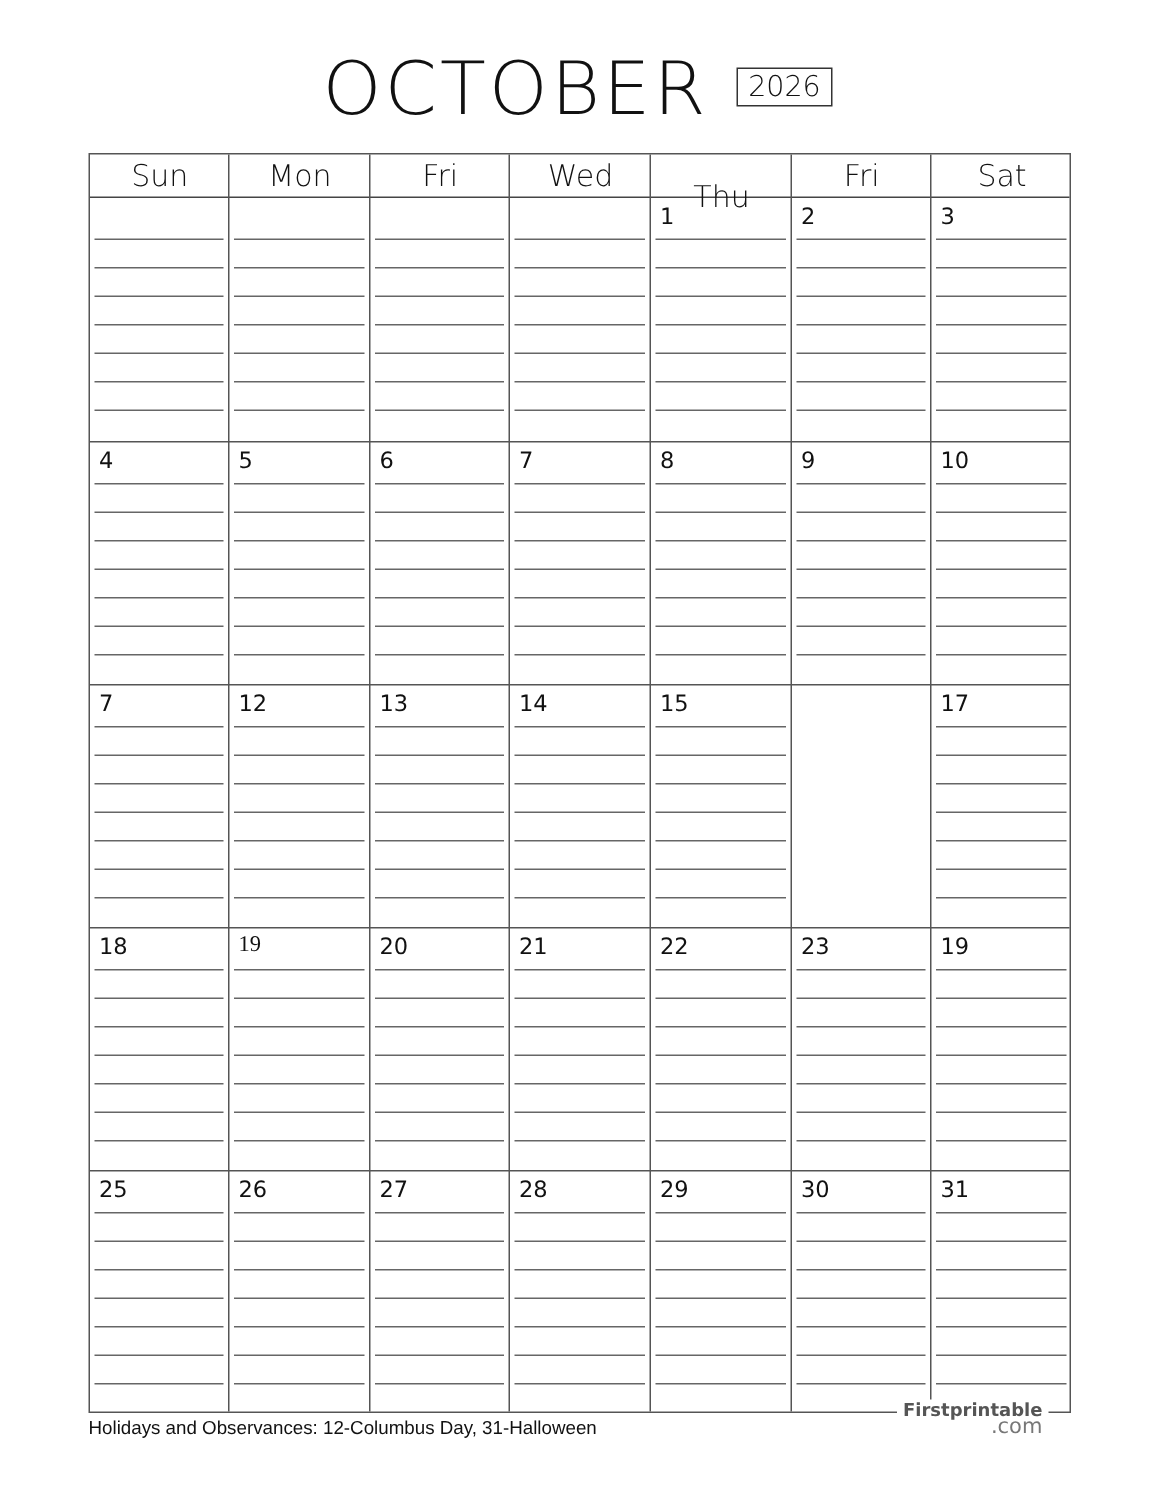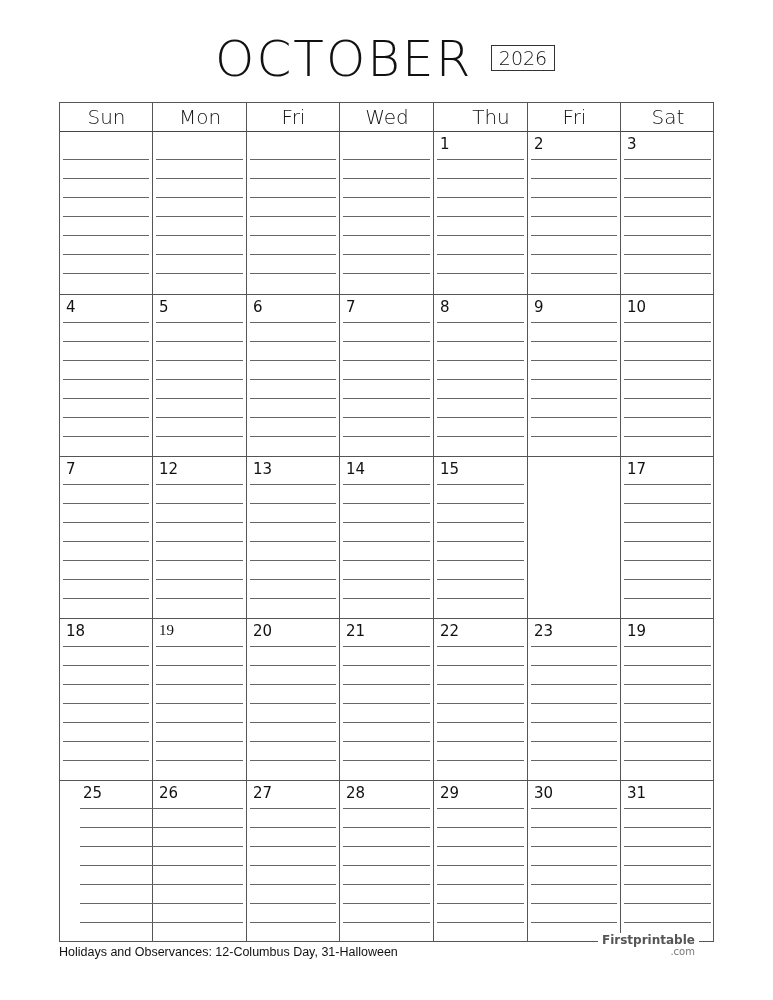--- a/index.html
+++ b/index.html
@@ -12,37 +12,37 @@
   .hcell { position:absolute; top:0; height:28px; text-align:center; font-size:20px; line-height:28px; color:#111; font-weight:300; }
   .vline { position:absolute; top:0; width:1px; background:#555; height:100%; }
   .week { position:absolute; left:0; width:100%; box-sizing:border-box; border-bottom:1px solid #555; }
   .week:last-child { border-bottom:none; }
   .day { position:absolute; top:0; height:100%; }
   .daynum { position:absolute; left:6px; top:3px; font-size:15px; color:#111; }
   .wline { position:absolute; left:3px; right:3px; height:1px; background:#666; }
   .footer { position:absolute; left:59px; top:945px; font-family:"Liberation Sans", sans-serif; font-size:12.5px; color:#111; }
   .logo { position:absolute; left:598px; top:933px; background:#fff; padding:0 4px; text-align:right; }
   .logo-main { font-family:"DejaVu Sans", sans-serif; font-weight:bold; font-size:12px; color:#555; line-height:14px; }
-  .logo-sub { font-family:"DejaVu Sans", sans-serif; font-size:10px; color:#777; line-height:9px; }
+  .logo-sub { font-family:"DejaVu Sans", sans-serif; font-size:14px; color:#777; line-height:9px; }
 </style>
 </head>
 <body>
 
 <div class="title">
   <div class="month">OCTOBER</div>
   <div class="year">2026</div>
 </div>
 
 <div class="grid" id="grid">
   <div class="header" id="hdr">
       <div class="hcell" style="left: 0px; width: 93px;">Sun</div>
       <div class="hcell" style="left: 93px; width: 94px;">Mon</div>
       <div class="hcell" style="left: 187px; width: 93px;">Fri</div>
       <div class="hcell" style="left: 280px; width: 94px;">Wed</div>
-      <div class="hcell" style="left: 384px; width: 94px;">Thu</div>
+      <div class="hcell" style="left: 374px; width: 94px; margin-top: 14px;">Thu</div>
       <div class="hcell" style="left: 468px; width: 93px;">Fri</div>
       <div class="hcell" style="left: 561px; width: 94px;">Sat</div>
     </div>
 <div class="vline" style="left: 92px;"></div>
     <div class="vline" style="left: 186px;"></div>
     <div class="vline" style="left: 279px;"></div>
     <div class="vline" style="left: 373px;"></div>
     <div class="vline" style="left: 467px;"></div>
     <div class="vline" style="left: 560px;"></div>
     <div class="week" style="top: 29px; height: 163px;">
@@ -317,21 +317,21 @@
         <div class="wline" style="top: 27px;"></div>
         <div class="wline" style="top: 46px;"></div>
         <div class="wline" style="top: 65px;"></div>
         <div class="wline" style="top: 84px;"></div>
         <div class="wline" style="top: 103px;"></div>
         <div class="wline" style="top: 122px;"></div>
         <div class="wline" style="top: 141px;"></div>
       </div>
     </div>
     <div class="week" style="top: 678px; height: 160px;">
-      <div class="day" style="left: 0px; width: 92px; margin-left: 17px;">
+      <div class="day" style="left: 0px; width: 92px;">
         <span class="daynum">25</span>
         <div class="wline" style="top: 27px;"></div>
         <div class="wline" style="top: 46px;"></div>
         <div class="wline" style="top: 65px;"></div>
         <div class="wline" style="top: 84px;"></div>
         <div class="wline" style="top: 103px;"></div>
         <div class="wline" style="top: 122px;"></div>
         <div class="wline" style="top: 141px;"></div>
       </div>
       <div class="day" style="left: 93px; width: 93px;">

